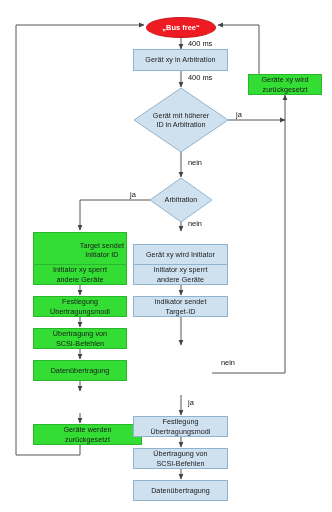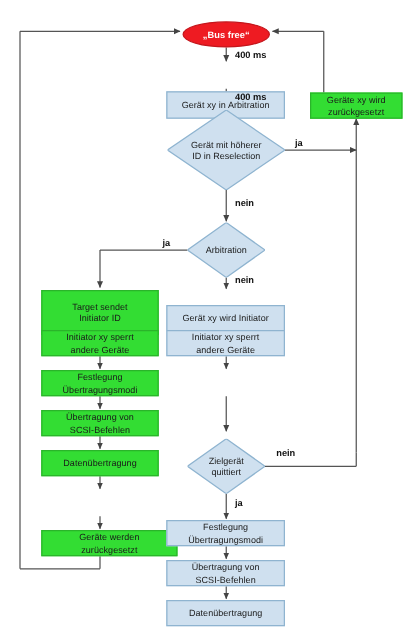--- a/index.html
+++ b/index.html
@@ -76,21 +76,21 @@
     z-index: 2;
     text-align: center;
     font-size: 7.2px;
     line-height: 9.2px;
     color: #1a1a1a;
     white-space: pre-line;
   }
   .edge-label {
     position: absolute;
     font-size: 7.4px;
-    font-weight: bold;
+    font-weight: normal;
     color: #111111;
     white-space: nowrap;
   }
 </style>
 </head>
 <body>
 
 <div id="canvas">
 
   <svg id="wires" viewBox="0 0 332 512" xmlns="http://www.w3.org/2000/svg">
@@ -141,45 +141,45 @@
       <line x1="181" y1="395" x2="181" y2="415" marker-end="url(#arrow)"></line>
       <line x1="181" y1="437" x2="181" y2="447" marker-end="url(#arrow)"></line>
       <line x1="181" y1="469" x2="181" y2="479" marker-end="url(#arrow)"></line>
     </g>
   </svg>
 
   <div class="node terminator" style="left:146px; top:17px; width:70px; height:21px;">
     <span>„Bus free“</span>
   </div>
 
-  <div class="node box-blue" style="left:133px; top:49px; width:95px; height:22px;margin-top:24px;">
+  <div class="node box-blue" style="left:133px; top:49px; width:95px; height:22px;">
     <span>Gerät xy in Arbitration</span>
   </div>
 
   <div class="diamond-wrap" style="left:134px; top:88px; width:94px; height:64px;">
     <svg class="diamond-shape" viewBox="0 0 94 64" preserveAspectRatio="none">
       <polygon points="47,0 94,32 47,64 0,32" fill="#cfe0ef" stroke="#8fb4d0" stroke-width="1"></polygon>
     </svg>
     <div class="diamond-label">Gerät mit höherer
-ID in Reselection</div>
+ID in Arbitration</div>
   </div>
 
   <div class="node box-green" style="left:248px; top:74px; width:74px; height:21px;">
     <span>Geräte xy wird
 zurückgesetzt</span>
   </div>
 
   <div class="diamond-wrap" style="left:150px; top:178px; width:62px; height:44px;">
     <svg class="diamond-shape" viewBox="0 0 62 44" preserveAspectRatio="none">
       <polygon points="31,0 62,22 31,44 0,22" fill="#cfe0ef" stroke="#8fb4d0" stroke-width="1"></polygon>
     </svg>
     <div class="diamond-label">Arbitration</div>
   </div>
 
-  <div class="node box-green" style="left:33px; top:232px; width:94px; height:36px;">
+  <div class="node box-green" style="left:33px; top:232px; width:94px; height:36px;justify-content:flex-end;">
     <span>Target sendet
 Initiator ID</span>
   </div>
   <div class="node box-green" style="left:33px; top:264px; width:94px; height:21px;">
     <span>Initiator xy sperrt
 andere Geräte</span>
   </div>
   <div class="node box-green" style="left:33px; top:296px; width:94px; height:21px;">
     <span>Festlegung
 Übertragungsmodi</span>
@@ -196,28 +196,25 @@
 zurückgesetzt</span>
   </div>
 
   <div class="node box-blue" style="left:133px; top:244px; width:95px; height:21px;">
     <span>Gerät xy wird Initiator</span>
   </div>
   <div class="node box-blue" style="left:133px; top:264px; width:95px; height:21px;">
     <span>Initiator xy sperrt
 andere Geräte</span>
   </div>
-
-  <div class="diamond-wrap" style="left:150px; top:351px; width:62px; height:44px;">
-    <svg class="diamond-shape" viewBox="0 0 62 44" preserveAspectRatio="none">
-      <polygon points="31,0 62,22 31,44 0,22" fill="#cfe0ef" stroke="#8fb4d0" stroke-width="1"></polygon>
-    </svg>
-    <div class="diamond-label">Zielgerät
-quittiert</div>
-  </div>
+  <div class="node box-blue" style="left:133px; top:296px; width:95px; height:21px;">
+    <span>Indikator sendet
+Target-ID</span>
+  </div>
+
 
   <div class="node box-blue" style="left:133px; top:416px; width:95px; height:21px;">
     <span>Festlegung
 Übertragungsmodi</span>
   </div>
   <div class="node box-blue" style="left:133px; top:448px; width:95px; height:21px;">
     <span>Übertragung von
 SCSI-Befehlen</span>
   </div>
   <div class="node box-blue" style="left:133px; top:480px; width:95px; height:21px;">

